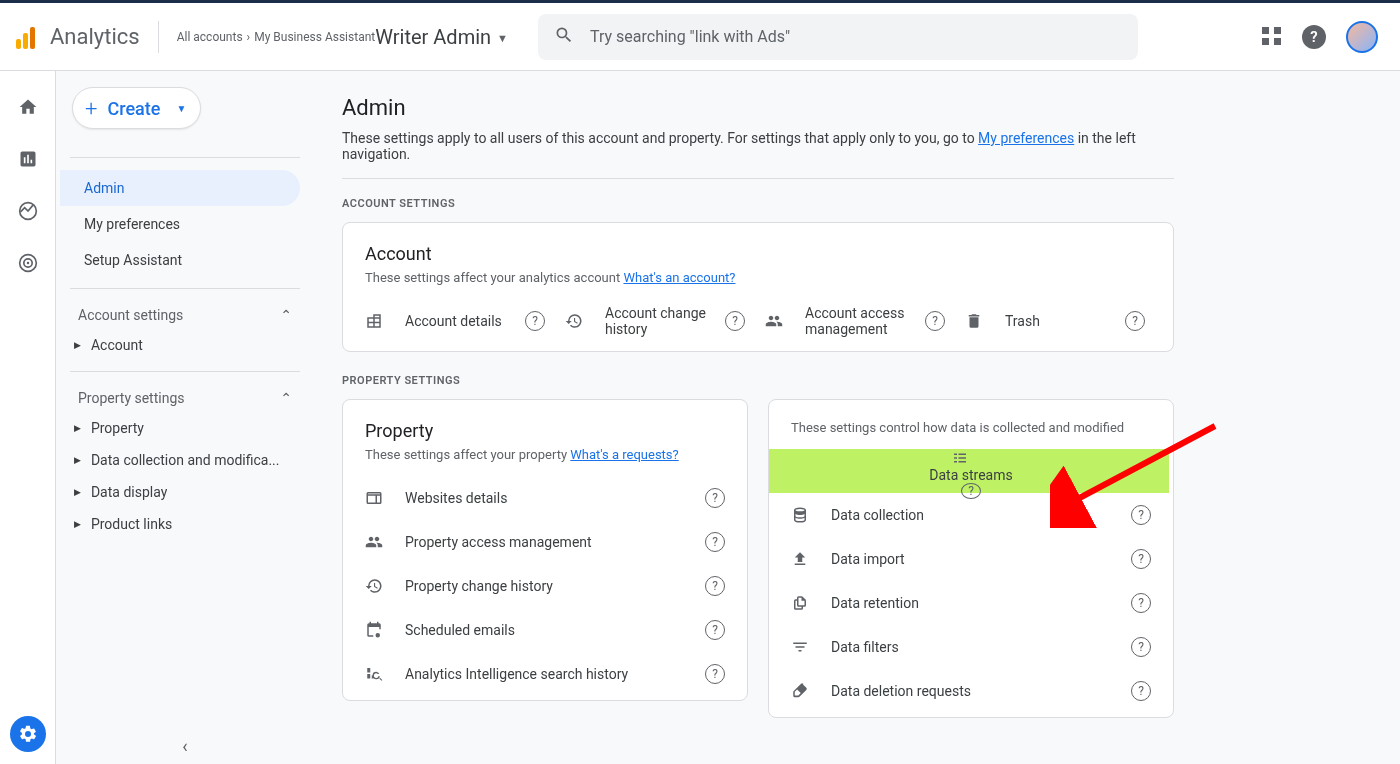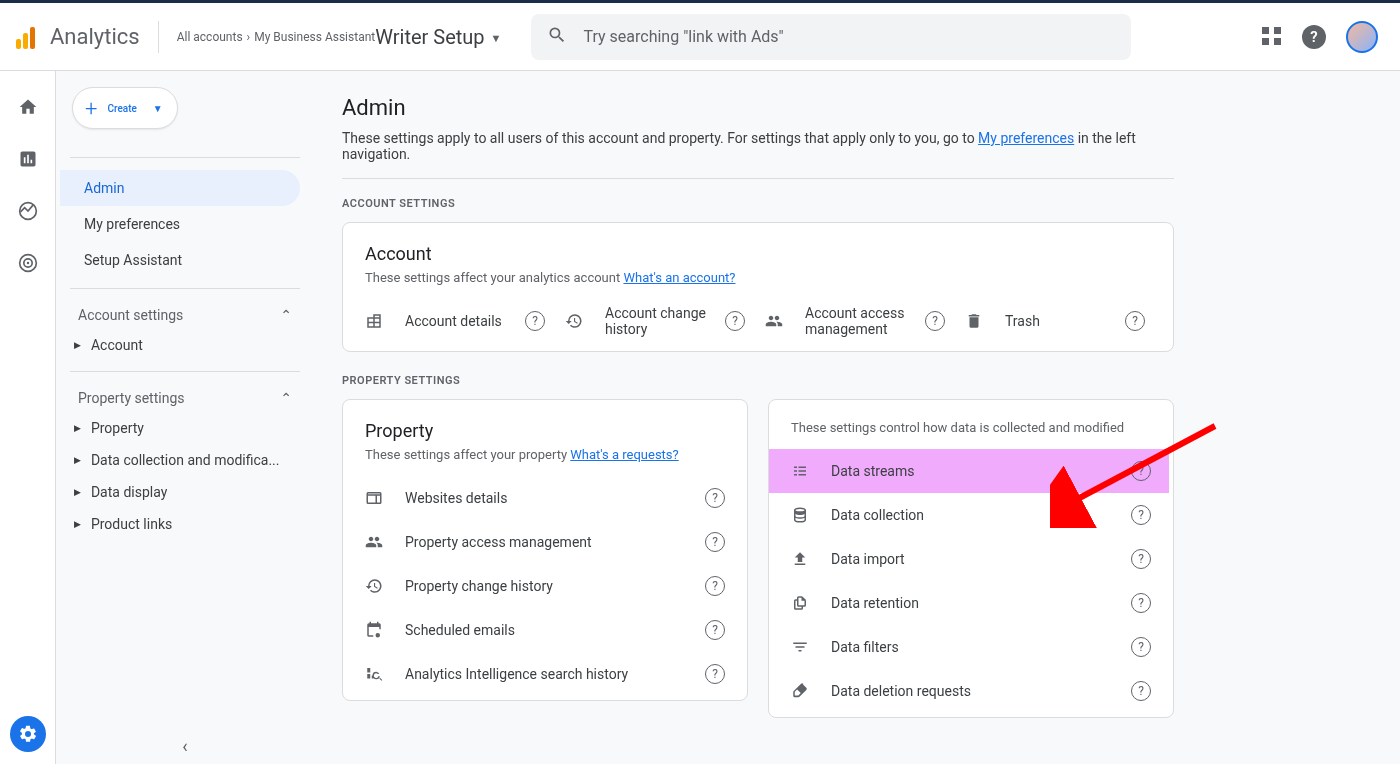--- a/index.html
+++ b/index.html
@@ -52,21 +52,21 @@
 .rail-icon { width:24px; height:24px; color:#5f6368; display:flex; align-items:center; justify-content:center; font-size:20px; cursor:pointer;}
 .rail-bottom { margin-top:auto; margin-bottom:20px;}
 .gear-fab { width:36px; height:36px; border-radius:50%; background:#1a73e8; color:#fff; display:flex; align-items:center; justify-content:center;}
 .sidebar { width:258px; background:#f8f9fa; padding:12px 10px 0 10px; position:relative;}
 .create-btn {
   background:#fff; border:1px solid #dadce0; border-radius:24px; height:42px;
   display:inline-flex; align-items:center; padding:0 14px 0 12px; gap:10px;
   box-shadow:0 1px 2px rgba(0,0,0,.08); cursor:pointer; margin:4px 0 18px 6px;
 }
 .plus-icon { color:#1a73e8; font-size:22px; font-weight:300;}
-.create-label { color:#1a73e8; font-size:10px; font-weight:500;}
+.create-label { color:#1a73e8; font-size:18px; font-weight:500;}
 .create-caret { color:#1a73e8; font-size:10px; margin-left:6px;}
 .nav-item { height:36px; display:flex; align-items:center; padding:0 14px; border-radius:0 18px 18px 0; font-size:14px; color:#3c4043; cursor:pointer; margin-left:-10px; padding-left:24px;}
 .nav-item.active { background:#e8f0fe; color:#1967d2;}
 .nav-section { border-top:1px solid #dadce0; margin:10px 4px 0 4px; padding-top:12px;}
 .nav-section:first-of-type { border-top:none; margin-top:0; padding-top:0;}
 .section-header { display:flex; align-items:center; justify-content:space-between; padding:6px 8px; font-size:14px; color:#5f6368; cursor:pointer;}
 .section-chevron { color:#5f6368; font-size:14px;}
 .sub-item { display:flex; align-items:center; gap:10px; padding:8px 8px 8px 4px; font-size:14px; color:#3c4043; cursor:pointer;}
 .sub-item .tri { font-size:9px; color:#3c4043;}
 .sub-item .lbl { white-space:nowrap; overflow:hidden; text-overflow:ellipsis; max-width:200px;}
@@ -87,21 +87,21 @@
 .card-grid { display:grid; grid-template-columns:1fr 1fr 1fr 1fr; column-gap:12px;}
 .grid-row { display:flex; align-items:center; height:44px; padding-right:8px; cursor:pointer;}
 .grid-row .ricon { width:40px; color:#5f6368; font-size:18px; display:flex; justify-content:flex-start;}
 .grid-row .rlabel { flex:1; font-size:14px; color:#3c4043;}
 .grid-row .rhelp { width:20px; height:20px; border:1.5px solid #5f6368; border-radius:50%; display:flex; align-items:center; justify-content:center; font-size:12px; color:#5f6368;}
 .two-col { display:flex; gap:20px; align-items:flex-start;}
 .col-card { background:#fff; border:1px solid #dadce0; border-radius:8px; padding:20px 4px 4px 22px; flex:1;}
 .col-card.first { max-width:406px;}
 .col-card.second { max-width:406px;}
 .col-row { display:flex; align-items:center; height:44px; cursor:pointer; padding-right:18px; margin-left:-22px; padding-left:22px;}
-.col-row.highlight { background:#f0abfc;}
+.col-row.highlight { background:#bef264;flex-direction:column;}
 .col-row .cicon { width:40px; color:#5f6368; font-size:18px; display:flex;}
 .col-row .clabel { flex:1; font-size:14px; color:#3c4043;}
 .col-row .chelp { width:20px; height:20px; border:1.5px solid #5f6368; border-radius:50%; display:flex; align-items:center; justify-content:center; font-size:12px; color:#5f6368;}
 .arrow-annotation { position:absolute; pointer-events:none;}
 svg.icon { width:20px; height:20px; fill:#5f6368;}
 svg.icon16 { width:18px; height:18px; fill:#5f6368;}
 </style>
 </head>
 <body>
 
@@ -117,21 +117,21 @@
     <span class="logo-text">Analytics</span>
   </div>
   <div class="header-divider"></div>
   <div class="account-block">
     <div class="breadcrumb">
       <span>All accounts</span>
       <span class="chev">›</span>
       <span>My Business Assistant</span>
     </div>
     <div class="account-name-row">
-      <span class="account-name">Writer Setup</span>
+      <span class="account-name">Writer Admin</span>
       <span class="account-caret">▼</span>
     </div>
   </div>
   <div class="search-wrap">
     <div class="search-box">
       <span class="search-icon">
         <svg class="icon" viewBox="0 0 24 24">
             <path d="M15.5 14h-.79l-.28-.27A6.471 6.471 0 0016 9.5 6.5 6.5 0 109.5 16c1.61 0 3.09-.59 4.23-1.57l.27.28v.79l5 4.99L20.49 19l-4.99-5zm-6 0C7.01 14 5 11.99 5 9.5S7.01 5 9.5 5 14 7.01 14 9.5 11.99 14 9.5 14z"></path>
           </svg>
       </span>

